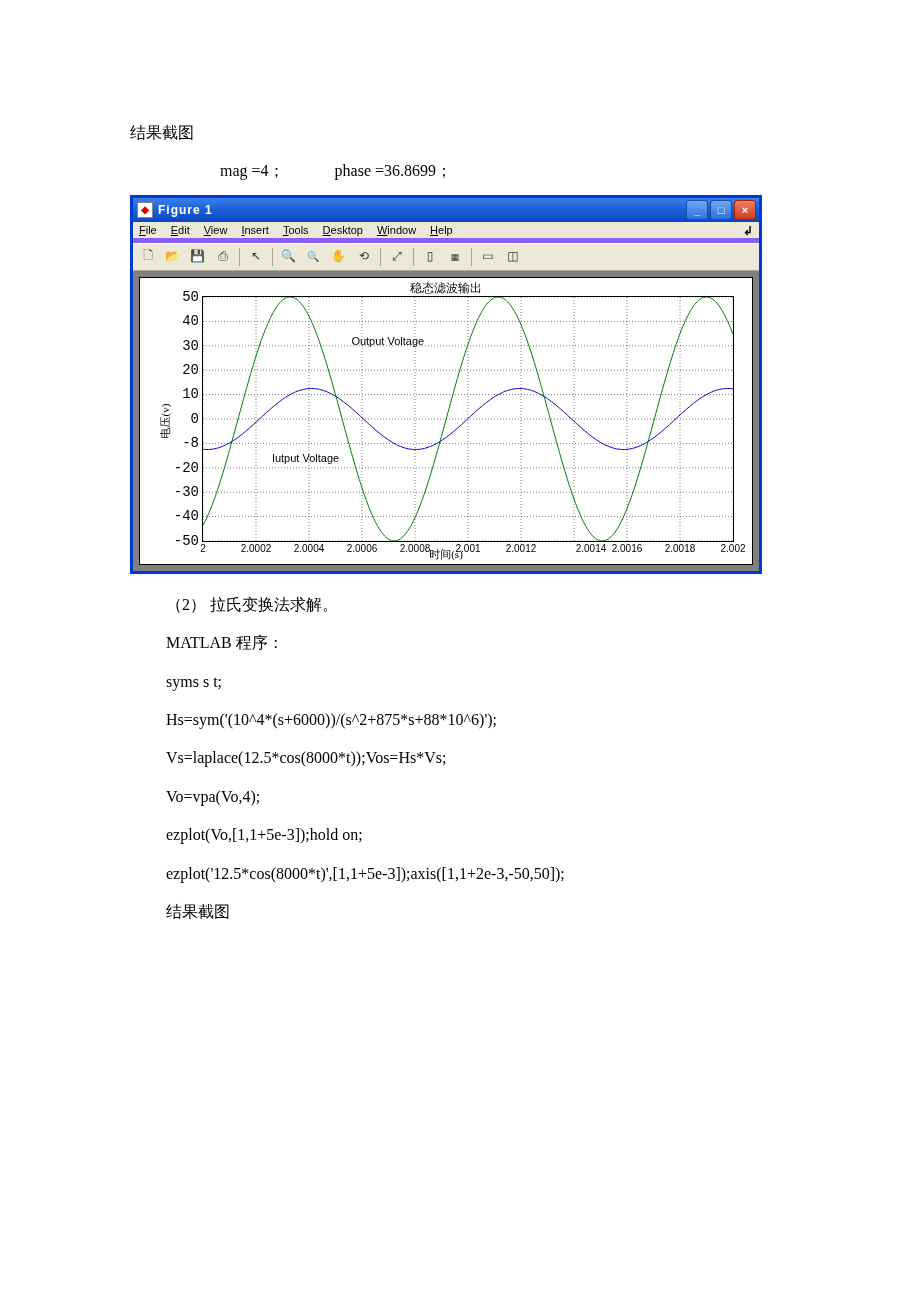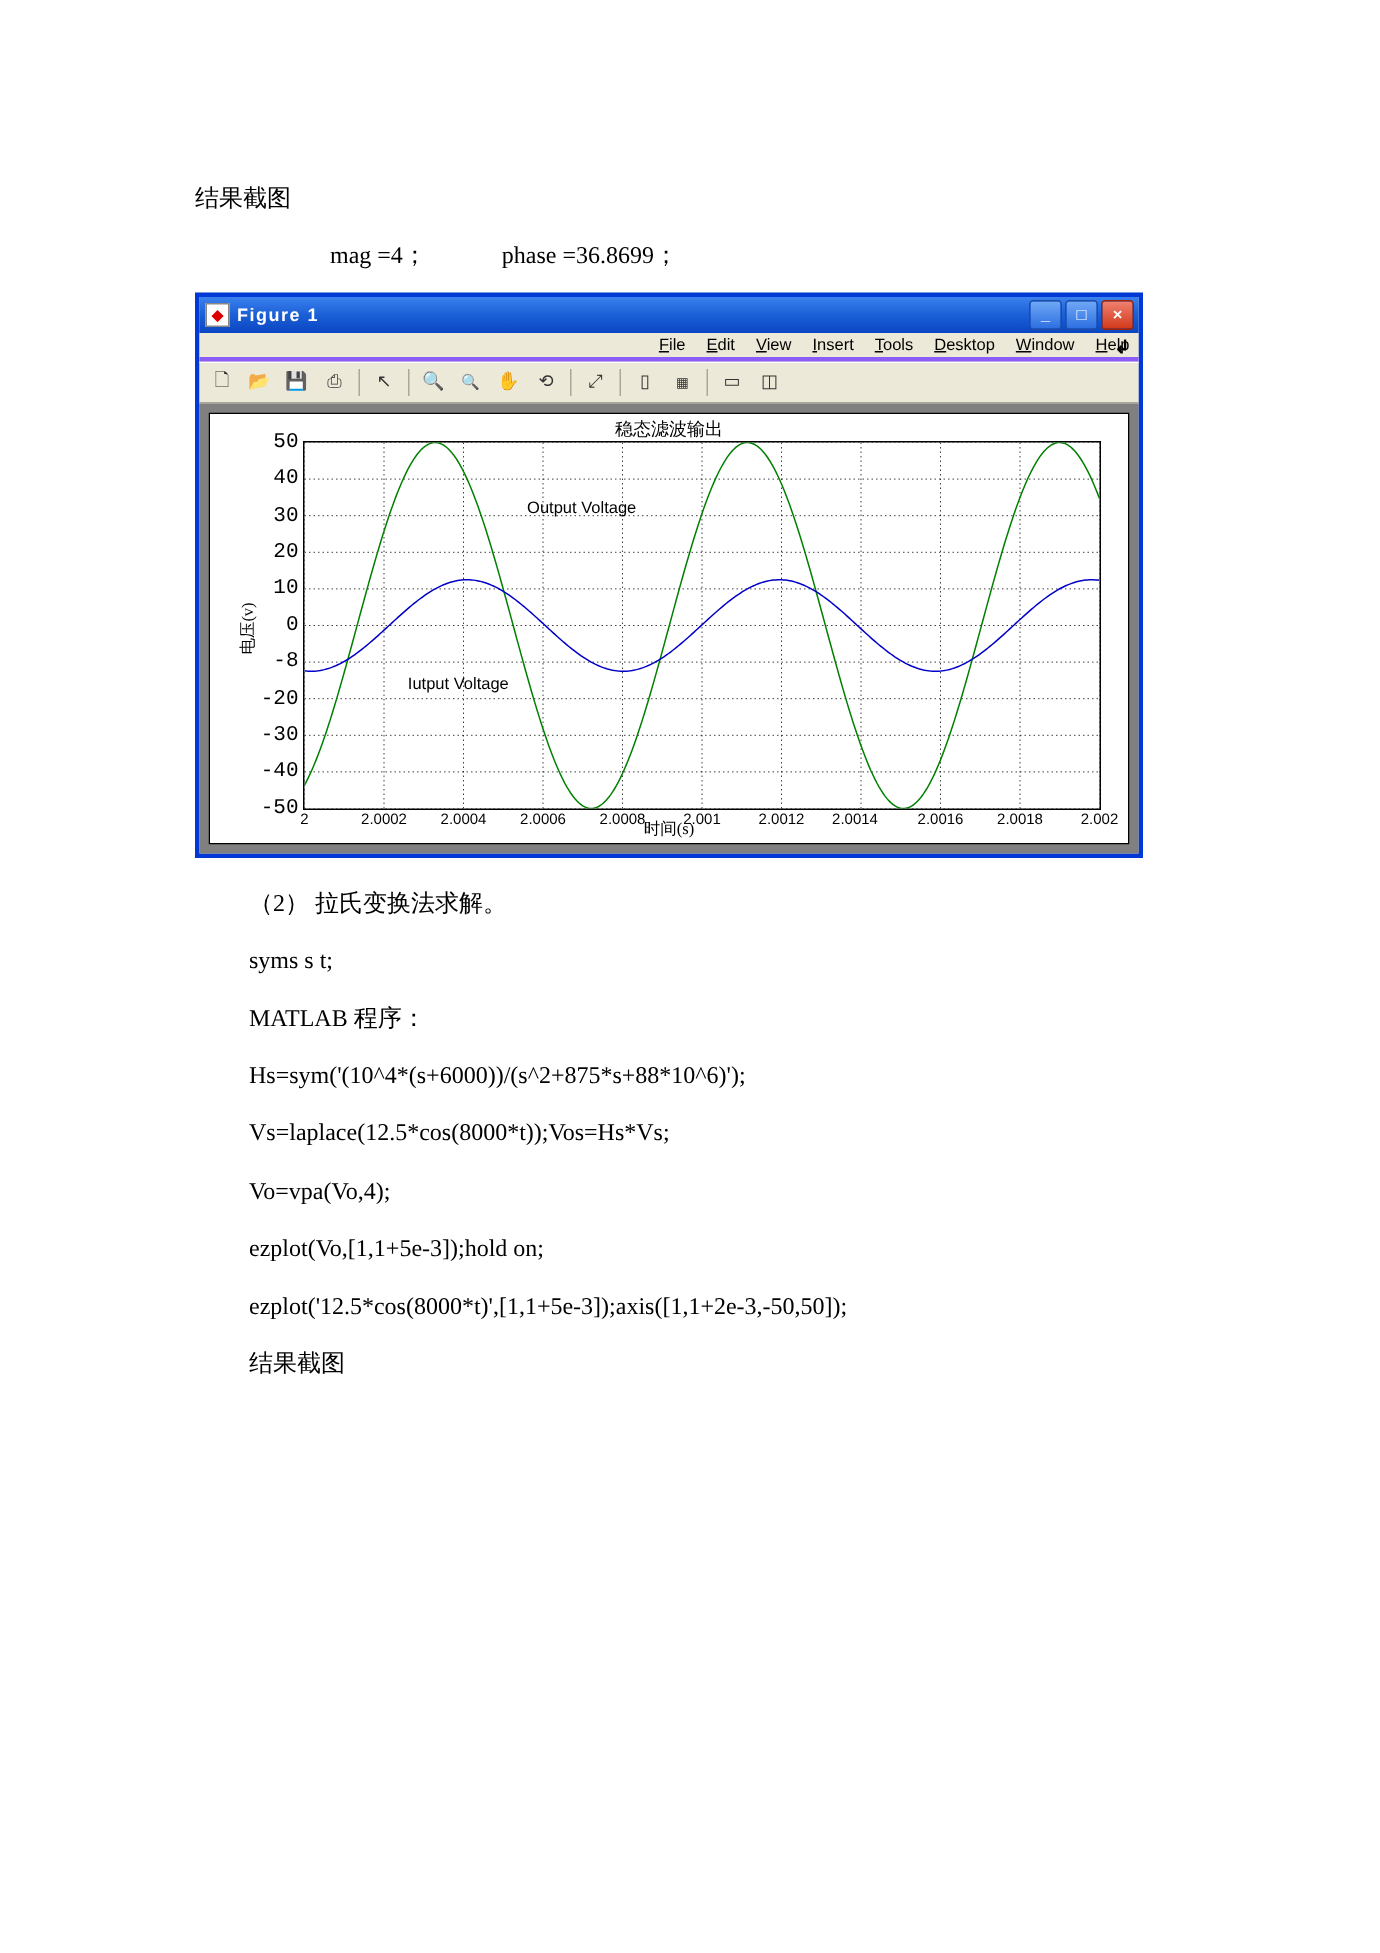--- a/index.html
+++ b/index.html
@@ -52,29 +52,28 @@
     font-family: Tahoma, sans-serif; font-size:11px; font-weight:bold; color:#fff;
     background: linear-gradient(to bottom,#6fa8f7,#2d6fe0);
     border:1px solid #1a4ca8;
   }
   .winbtn.close {
     background: linear-gradient(to bottom,#f08070,#d23a1a);
     border:1px solid #a02000;
   }
   .menubar {
     background:#ece9d8;
-    border-bottom:3px solid #8b5cf6;
+    border-bottom:5px solid #8b5cf6;
     display:flex;
     align-items:center;
     padding: 2px 6px;
     font-family: "MS Sans Serif","Microsoft Sans Serif",sans-serif;
     font-size: 11px;
     gap: 14px;
     position:relative;
-    justify-content:flex-end;
   }
   .menuitem { cursor:default; }
   .menuitem span.ul { text-decoration: underline; }
   .menu-right {
     position:absolute; right:6px; top:2px; font-size:12px; font-weight:bold;
   }
   .toolbar {
     background:#ece9d8;
     border-top:1px solid #fff;
     border-bottom:1px solid #aca899;
@@ -267,31 +266,31 @@
             <div class="ytick" style="top: 48.8px;">30</div>
             <div class="ytick" style="top: 24.4px;">40</div>
             <div class="ytick" style="top: 0px;">50</div>
             <div class="xtick" style="left: 0px;">2</div>
             <div class="xtick" style="left: 53px;">2.0002</div>
             <div class="xtick" style="left: 106px;">2.0004</div>
             <div class="xtick" style="left: 159px;">2.0006</div>
             <div class="xtick" style="left: 212px;">2.0008</div>
             <div class="xtick" style="left: 265px;">2.001</div>
             <div class="xtick" style="left: 318px;">2.0012</div>
-            <div class="xtick" style="left: 367px;">2.0014</div>
+            <div class="xtick" style="left: 388px;">2.0014</div>
             <div class="xtick" style="left: 424px;">2.0016</div>
             <div class="xtick" style="left: 477px;">2.0018</div>
             <div class="xtick" style="left: 530px;">2.002</div>
           </div>
       </div>
     </div>
   </div>
 
   <div class="line indent2" style="margin-top:16px;">（2） 拉氏变换法求解。</div>
+  <div class="line indent2">MATLAB 程序：</div>
   <div class="line indent2">syms s t;</div>
-  <div class="line indent2">MATLAB 程序：</div>
   <div class="line indent2">Hs=sym('(10^4*(s+6000))/(s^2+875*s+88*10^6)');</div>
   <div class="line indent2">Vs=laplace(12.5*cos(8000*t));Vos=Hs*Vs;</div>
   <div class="line indent2">Vo=vpa(Vo,4);</div>
   <div class="line indent2">ezplot(Vo,[1,1+5e-3]);hold on;</div>
   <div class="line indent2">ezplot('12.5*cos(8000*t)',[1,1+5e-3]);axis([1,1+2e-3,-50,50]);</div>
   <div class="line indent2">结果截图</div>
 </div>
 
 </body></html>

